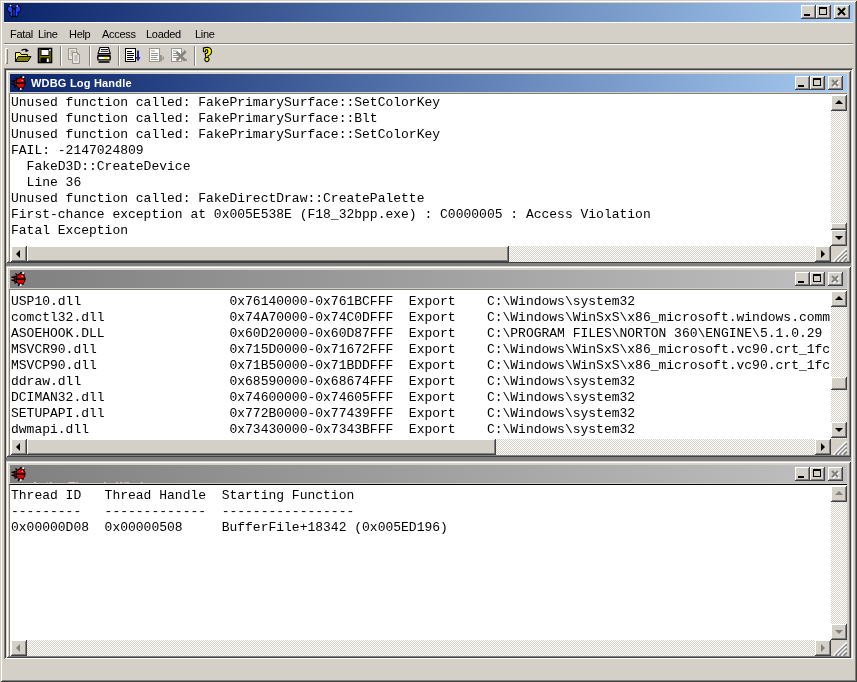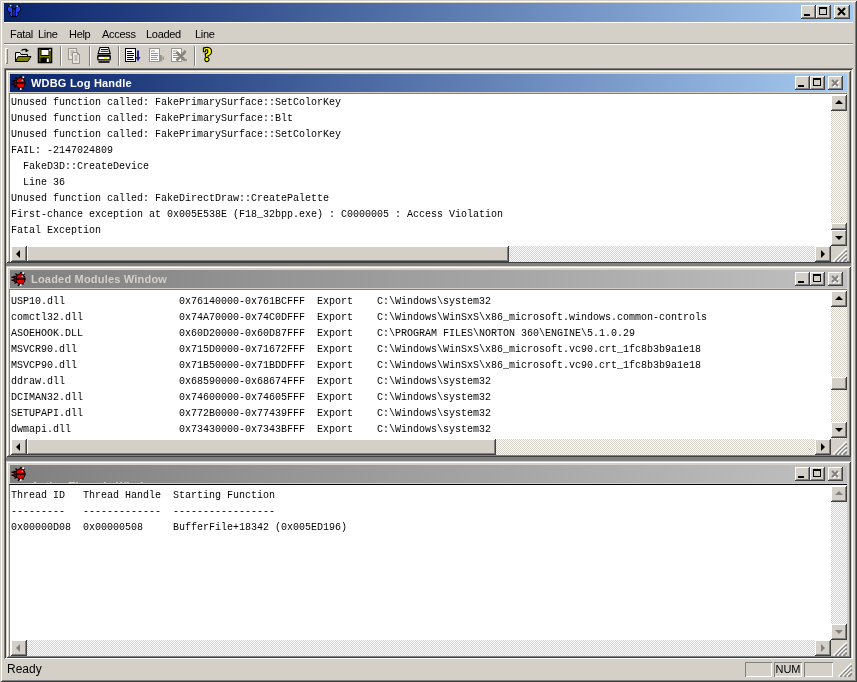--- a/index.html
+++ b/index.html
@@ -3,21 +3,21 @@
 <meta charset="utf-8">
 <style>
 html,body{margin:0;padding:0;}
 body{width:857px;height:682px;position:relative;background:#d4d0c8;overflow:hidden;transform:translateZ(0);
      font-family:"Liberation Sans",sans-serif;-webkit-font-smoothing:none;}
 *{box-sizing:border-box;}
 .abs{position:absolute;}
 .raised{box-shadow:inset 1px 1px 0 #d4d0c8, inset -1px -1px 0 #404040, inset 2px 2px 0 #fff, inset -2px -2px 0 #808080;}
 .btn{background:#d4d0c8;box-shadow:inset -1px -1px 0 #404040, inset 1px 1px 0 #fff, inset -2px -2px 0 #808080, inset 2px 2px 0 #d4d0c8;}
 .dither{background:repeating-conic-gradient(#fff 0% 25%, #d4d0c8 0% 50%) 0 0/2px 2px;}
-.mono{font-family:"Liberation Mono",monospace;font-size:10px;line-height:16px;white-space:pre;color:#000;}
+.mono{font-family:"Liberation Mono",monospace;font-size:13px;line-height:16px;white-space:pre;color:#000;}
 .cap{font-weight:bold;font-size:11px;color:#fff;letter-spacing:0.2px;}
 </style>
 </head>
 <body>
 <div id="root" style="position:absolute;left:0;top:0;width:857px;height:682px;will-change:transform;">
 
 <div class="abs" style="left:0;top:0;width:857px;height:682px;background:#d4d0c8;
   box-shadow:inset 1px 1px 0 #d4d0c8, inset -1px -1px 0 #404040, inset 2px 2px 0 #fff, inset -2px -2px 0 #808080;"></div>
 
 <div class="abs" style="left:4px;top:3px;width:849px;height:19px;background:linear-gradient(90deg,#0a246a,#a6caf0);"></div>
@@ -197,21 +197,20 @@
   <div class="abs bugico" style="left:5px;top:5px;width:16px;height:16px;"><svg width="16" height="16" viewBox="0 0 16 16">
           <path d="M0.5 6.2 H4.5 M0.5 9.2 H5" stroke="#000" stroke-width="1.5"></path>
           <path d="M4.5 2.5 L6.5 4.5 M10.5 1 L9 3 M13.5 2.5 L12 4.5 M3.5 12.5 L6 11 M7 15 L8.5 12.8 M12.5 13.5 L11 11.8" stroke="#000" stroke-width="1.3"></path>
           <rect x="3.2" y="5.3" width="3" height="5.4" fill="#dd0000" stroke="#000" stroke-width="1"></rect>
           <ellipse cx="9.5" cy="8" rx="4.6" ry="5.2" fill="#dd0000" stroke="#000" stroke-width="1"></ellipse>
           <rect x="4.8" y="7.3" width="9.4" height="1.5" fill="#000"></rect>
           <circle cx="12.3" cy="2.2" r="1" fill="#fff"></circle>
           <circle cx="9.8" cy="14" r="0.9" fill="#fff"></circle>
           <path d="M10.4 5.8 L11.2 4.6 L12 5 L11.5 6.2 Z" fill="#b8ccd8"></path>
         </svg></div>
-  <div class="abs cap" style="left:25px;top:4px;height:18px;line-height:18px;color:#d4d0c8;">Loaded Modules Window</div>
   <div class="abs btn" style="left:789px;top:6px;width:15px;height:14px;">
         <div class="abs" style="left:3px;top:9px;width:6px;height:2px;background:#000;"></div>
       </div>
   <div class="abs btn" style="left:804px;top:6px;width:15px;height:14px;">
         <div class="abs" style="left:3px;top:2px;width:8px;height:8px;border:1px solid #000;border-top-width:2px;"></div>
       </div>
   <div class="abs btn" style="left:822px;top:6px;width:15px;height:14px;">
         <svg class="abs" style="left:3px;top:3px;" width="9" height="9" viewBox="0 0 9 9">
           <path d="M2 2 L8 8 M8 2 L2 8" stroke="#fff" stroke-width="2"></path>
           <path d="M1 1 L7 7 M7 1 L1 7" stroke="#808080" stroke-width="2"></path>
@@ -307,28 +306,14 @@
             <path d="M15.5 2.5 L2.5 15.5" stroke="#fff" stroke-width="1.5"></path>
             <path d="M16 4.4 L4.4 16" stroke="#878783" stroke-width="1.9"></path>
             <path d="M15.5 6.5 L6.5 15.5" stroke="#fff" stroke-width="1.5"></path>
             <path d="M16 8.4 L8.4 16" stroke="#878783" stroke-width="1.9"></path>
             <path d="M15.5 10.5 L10.5 15.5" stroke="#fff" stroke-width="1.5"></path>
             <path d="M16 12.4 L12.4 16" stroke="#878783" stroke-width="1.9"></path>
           </svg></div>
   </div>
 </div>
 
-<div class="abs" style="left:4px;top:660px;width:849px;height:18px;background:#d4d0c8;font-size:12px;">
-  <span class="abs" style="left:3px;top:2px;color:#000;">Ready</span>
-  <div class="abs" style="left:741px;top:2px;width:27px;height:15px;box-shadow:inset 1px 1px 0 #808080, inset -1px -1px 0 #fff;"></div>
-  <div class="abs" style="left:770px;top:2px;width:28px;height:15px;box-shadow:inset 1px 1px 0 #808080, inset -1px -1px 0 #fff;text-align:center;font-size:11px;line-height:15px;">NUM</div>
-  <div class="abs" style="left:800px;top:2px;width:29px;height:15px;box-shadow:inset 1px 1px 0 #808080, inset -1px -1px 0 #fff;"></div>
-  <div class="abs grip" style="left:832px;top:1px;width:16px;height:16px;"><svg width="16" height="16" viewBox="0 0 16 16">
-          <path d="M15.5 2.5 L2.5 15.5" stroke="#fff" stroke-width="1.5"></path>
-          <path d="M16 4.4 L4.4 16" stroke="#878783" stroke-width="1.9"></path>
-          <path d="M15.5 6.5 L6.5 15.5" stroke="#fff" stroke-width="1.5"></path>
-          <path d="M16 8.4 L8.4 16" stroke="#878783" stroke-width="1.9"></path>
-          <path d="M15.5 10.5 L10.5 15.5" stroke="#fff" stroke-width="1.5"></path>
-          <path d="M16 12.4 L12.4 16" stroke="#878783" stroke-width="1.9"></path>
-        </svg></div>
-</div>
 
 </div>
 
 </body></html>

